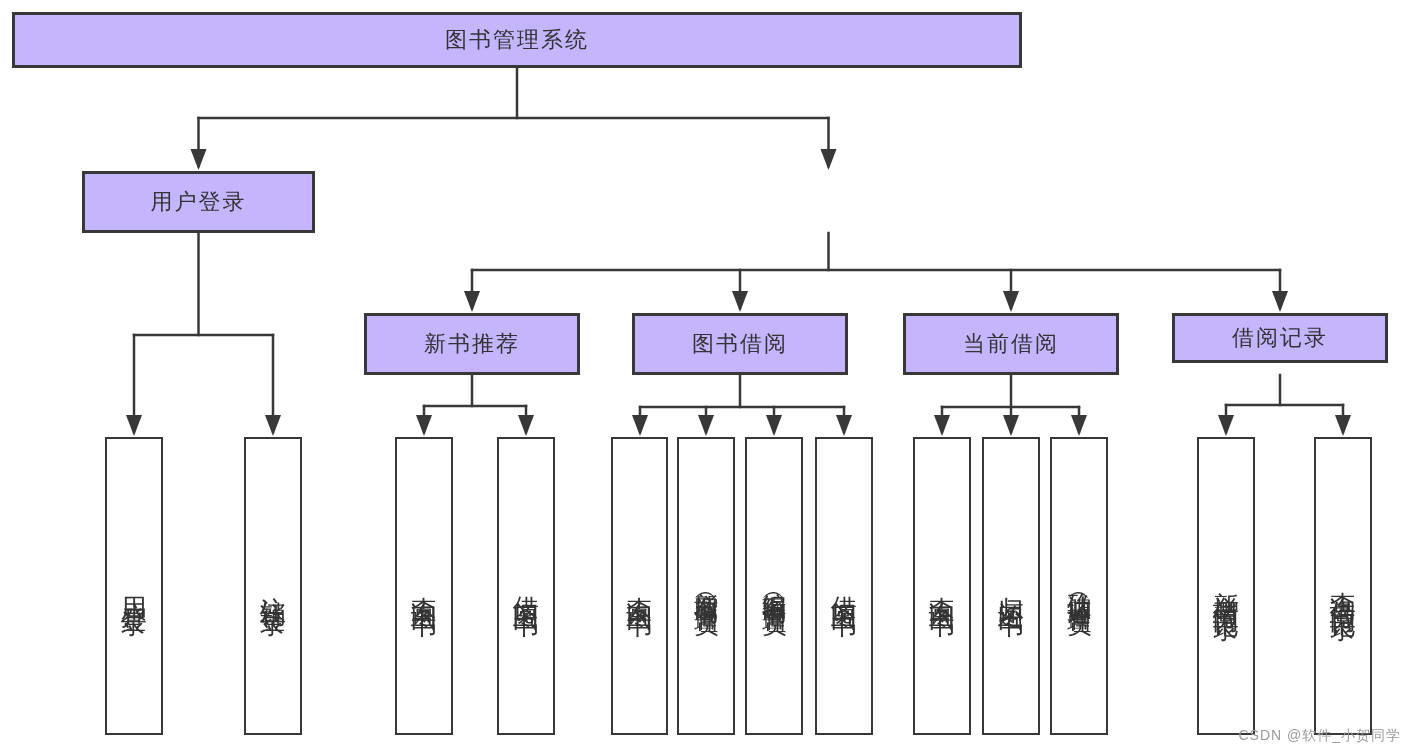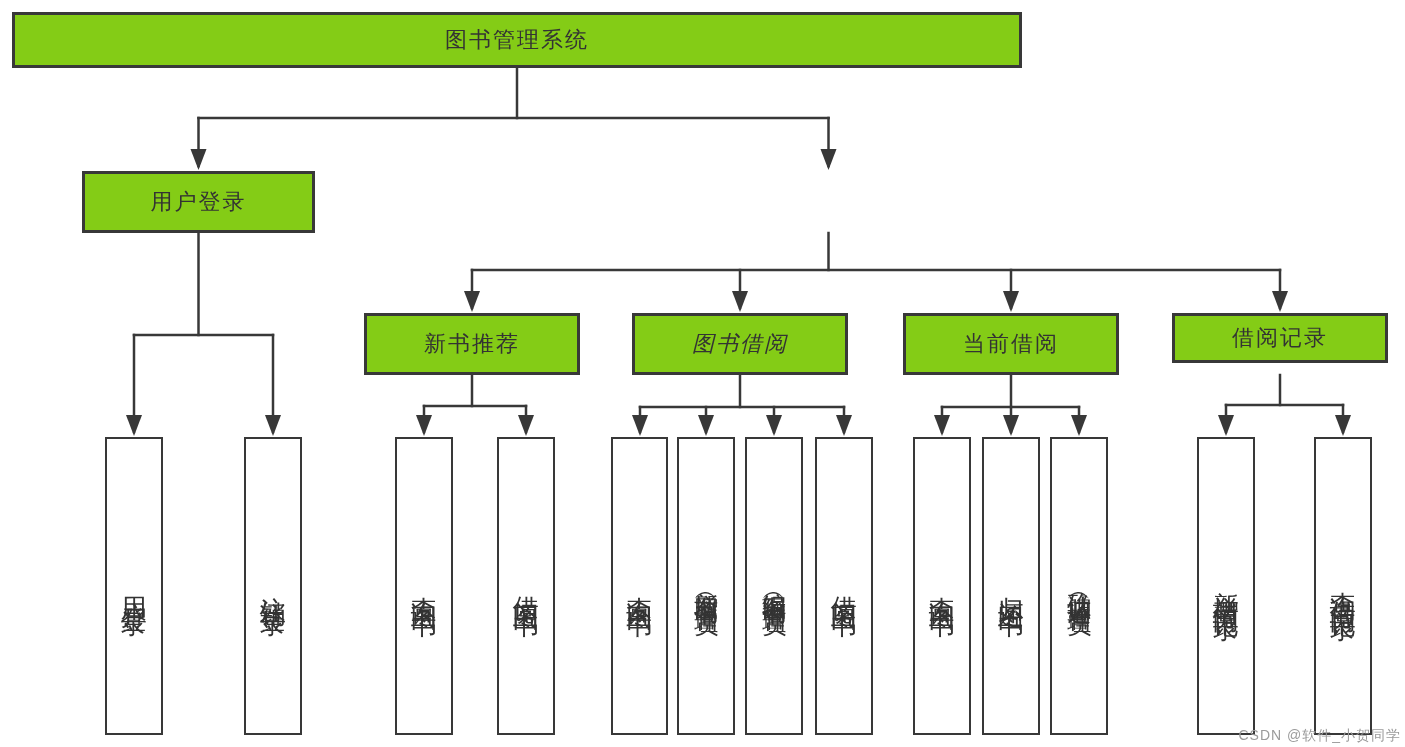--- a/index.html
+++ b/index.html
@@ -17,21 +17,21 @@
   }
   .wires {
     position: absolute;
     left: 0;
     top: 0;
     z-index: 1;
   }
   .node {
     position: absolute;
     box-sizing: border-box;
-    background: #84cc16;
+    background: #c4b5fd;
     border: 3px solid #383838;
     display: flex;
     align-items: center;
     justify-content: center;
     z-index: 2;
   }
   .node .hlabel {
     font-size: 22px;
     color: #333333;
     letter-spacing: 2px;
@@ -146,21 +146,21 @@
     <span class="hlabel">图书管理系统</span>
   </div>
 
   <div class="node" style="left:82px; top:171px; width:233px; height:62px;">
     <span class="hlabel">用户登录</span>
   </div>
 
   <div class="node" style="left:364px; top:313px; width:216px; height:62px;">
     <span class="hlabel">新书推荐</span>
   </div>
-  <div class="node" style="left:632px; top:313px; width:216px; height:62px;font-style:italic;">
+  <div class="node" style="left:632px; top:313px; width:216px; height:62px;">
     <span class="hlabel">图书借阅</span>
   </div>
   <div class="node" style="left:903px; top:313px; width:216px; height:62px;">
     <span class="hlabel">当前借阅</span>
   </div>
   <div class="node" style="left:1172px; top:313px; width:216px; height:50px;">
     <span class="hlabel">借阅记录</span>
   </div>
 
   <div class="leaf" style="left:105px; top:437px; width:58px; height:298px;">

